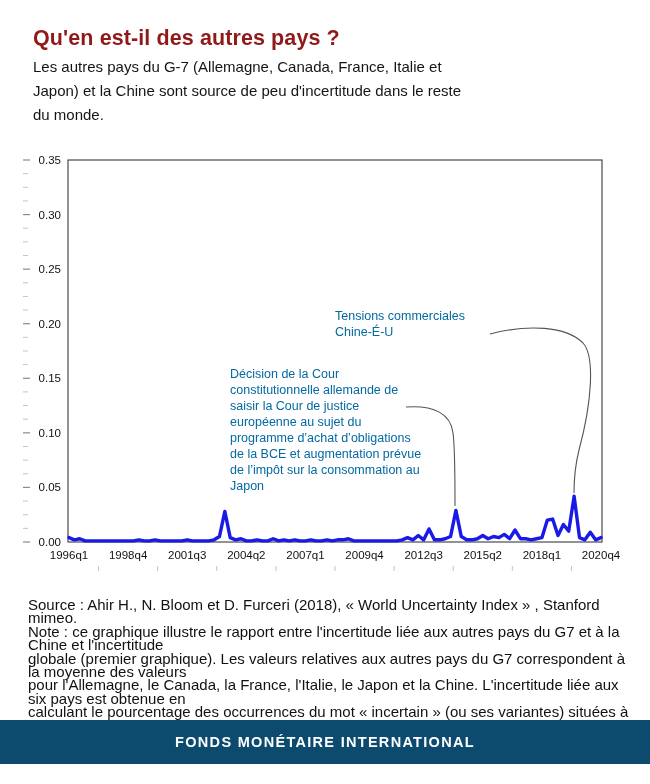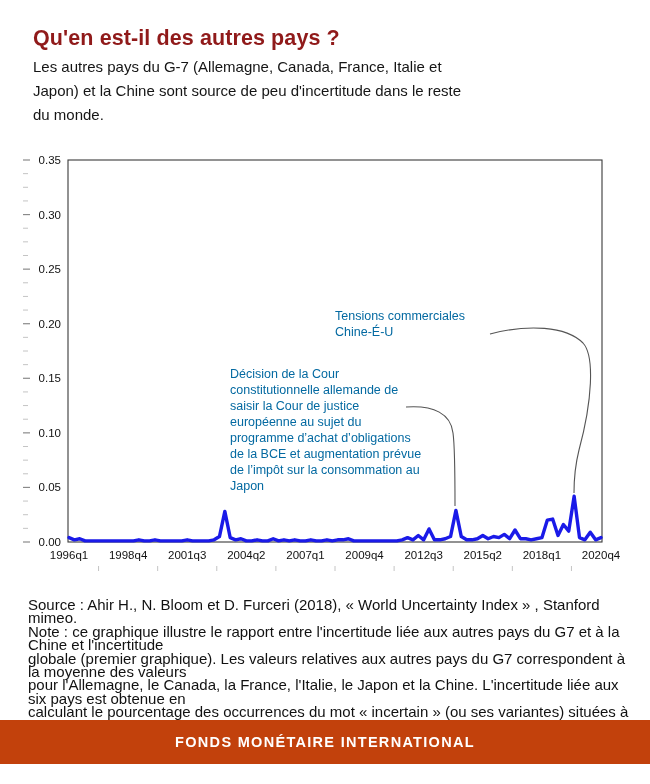--- a/index.html
+++ b/index.html
@@ -126,17 +126,17 @@
 Japon</div>
 
   <div class="footnote">Source : Ahir H., N. Bloom et D. Furceri (2018), « World Uncertainty Index » , Stanford mimeo.
 Note : ce graphique illustre le rapport entre l'incertitude liée aux autres pays du G7 et à la Chine et l'incertitude
 globale (premier graphique). Les valeurs relatives aux autres pays du G7 correspondent à la moyenne des valeurs
 pour  l'Allemagne, le Canada, la France, l'Italie, le Japon et la Chine. L'incertitude liée aux six pays est obtenue en
 calculant le pourcentage des occurrences du mot « incertain » (ou ses variantes) situées à proximité d'un ensemble
 spécifique de mots-clés se rapportant à chaque pays dans les rapports par pays de l'Economist Intelligence Unit.
 É-U = États-Unis ; BCE = Banque centrale européenne ; q = trimestre.</div>
 
-  <div class="footer" style="background: #c2410c; text-align: center;">
+  <div class="footer" style="background: #0c4a6e; text-align: center;">
     <span class="footer-label" style="color: rgb(255, 255, 255);">FONDS MONÉTAIRE INTERNATIONAL</span>
   </div>
 
 </div>
 
 </body></html>

